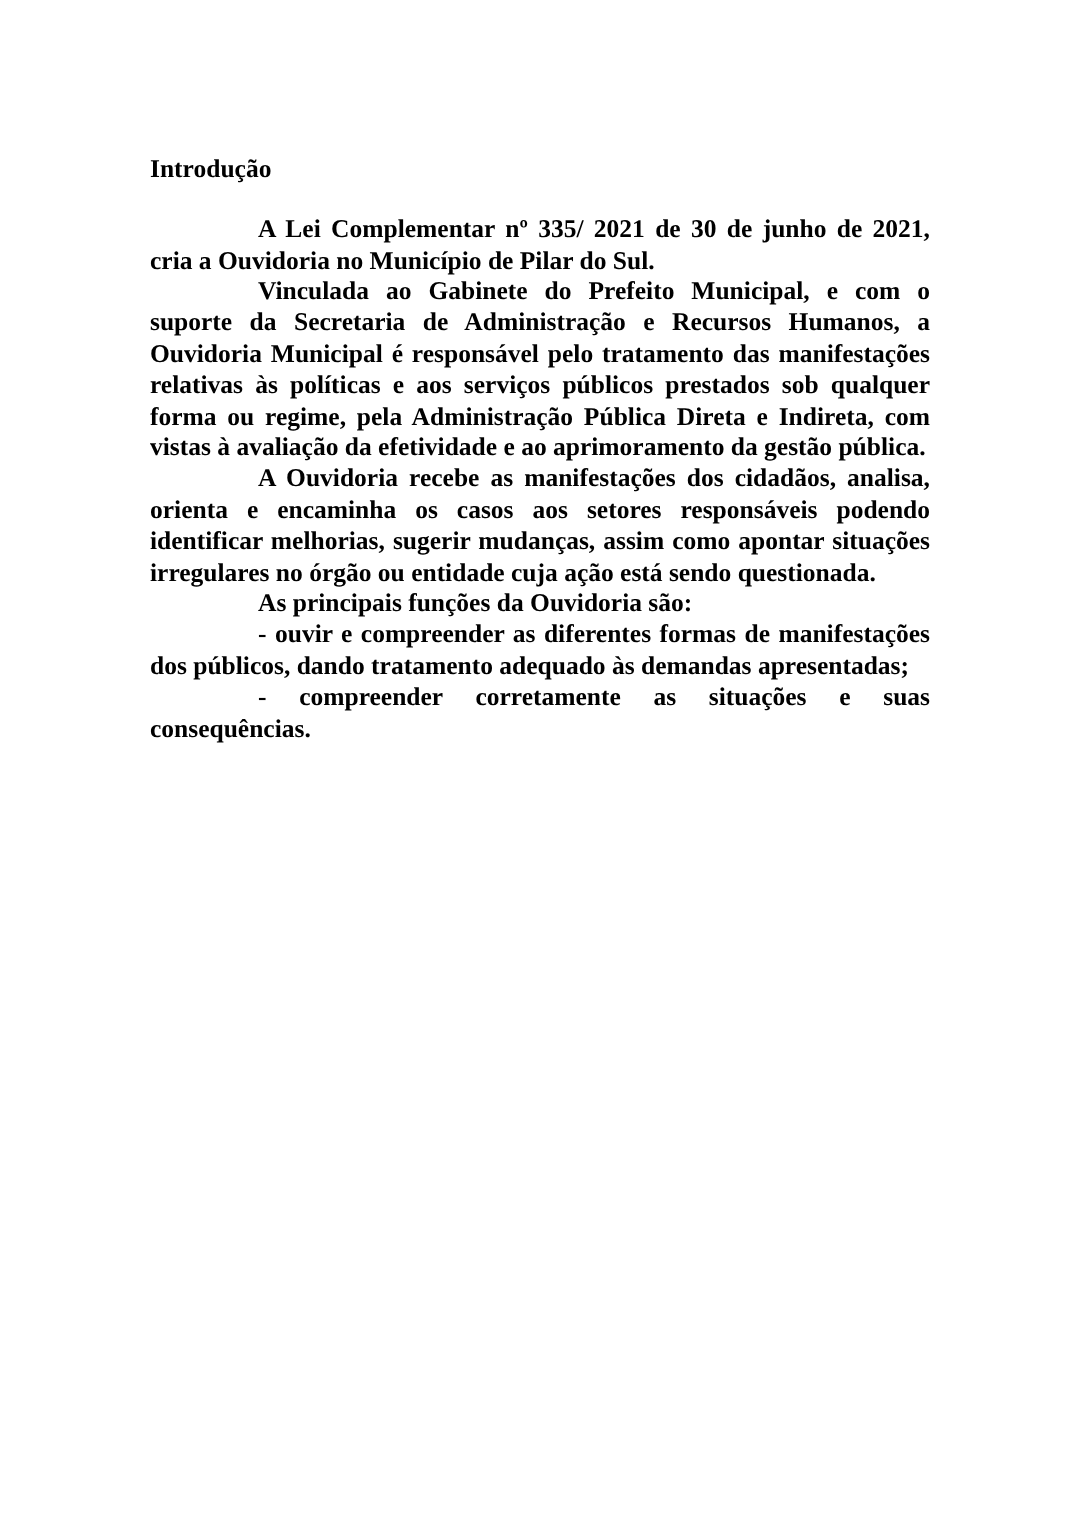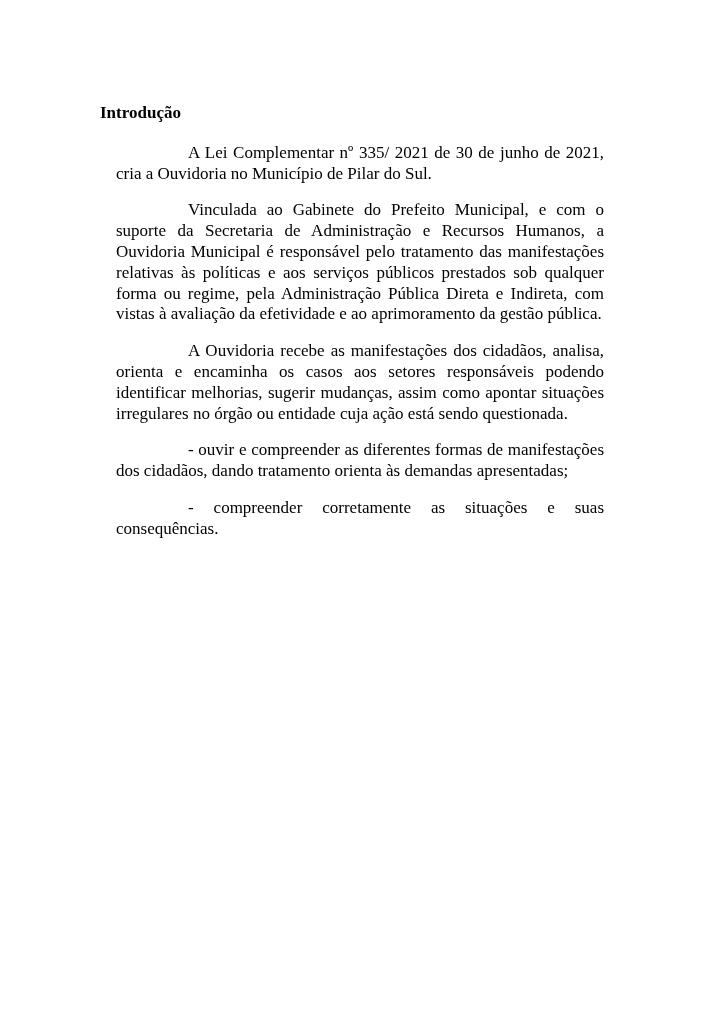--- a/index.html
+++ b/index.html
@@ -24,31 +24,33 @@
     line-height: 20.8px;
   }
   .doc-heading {
     font-size: 17px;
     line-height: 20.8px;
     font-weight: 700;
     margin: 0 0 19px 0;
     text-align: left;
   }
   .doc-body p {
-    margin: 16px;
+    margin: 0;
     text-align: justify;
     text-indent: 72px;
     word-spacing: normal;
+    font-weight: bold;
   }
 </style>
 </head>
 <body>
 
 <div class="page">
   <h1 class="doc-heading">Introdução</h1>
   <div class="doc-body">
     <p>A Lei Complementar  nº 335/ 2021 de 30 de junho de 2021, cria a Ouvidoria no Município de Pilar do Sul.</p>
     <p>Vinculada ao Gabinete do Prefeito Municipal, e com o suporte da Secretaria de Administração e Recursos Humanos, a Ouvidoria Municipal é responsável pelo tratamento das manifestações relativas às políticas e aos serviços públicos prestados sob qualquer forma ou regime, pela Administração Pública Direta e Indireta, com vistas à avaliação da efetividade e ao aprimoramento da gestão pública.</p>
     <p>A Ouvidoria recebe as manifestações dos cidadãos, analisa, orienta e encaminha os casos aos setores responsáveis podendo identificar melhorias, sugerir mudanças, assim como apontar situações irregulares no órgão ou entidade cuja ação está sendo questionada.</p>
-    <p>- ouvir e compreender as diferentes formas de manifestações dos cidadãos, dando tratamento orienta às demandas apresentadas;</p>
+    <p>As principais funções da Ouvidoria são:</p>
+    <p>- ouvir e compreender as diferentes formas de manifestações dos públicos, dando tratamento adequado às demandas apresentadas;</p>
     <p>- compreender corretamente as situações e suas consequências.</p>
   </div>
 </div>
 
 </body></html>

